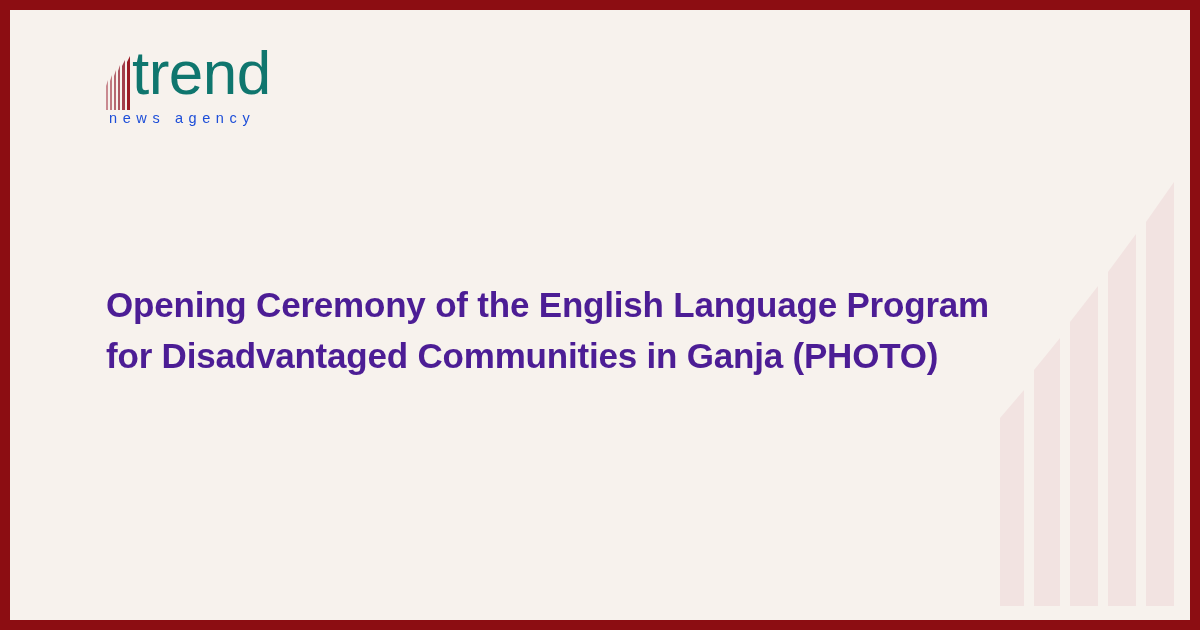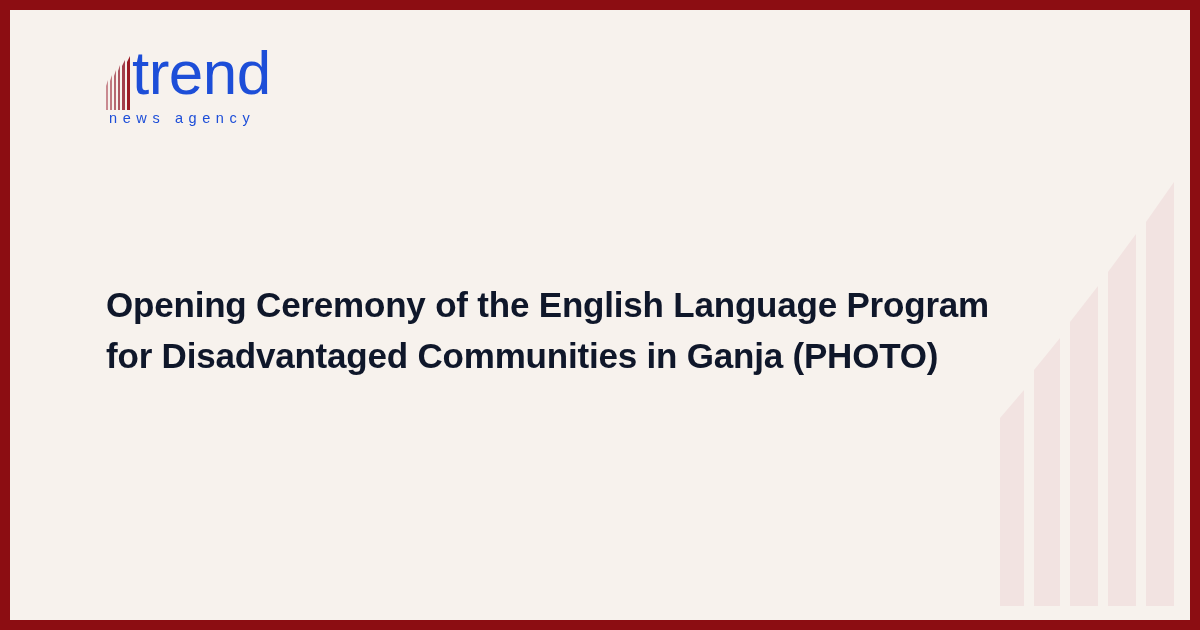--- a/index.html
+++ b/index.html
@@ -69,21 +69,21 @@
     position: absolute;
     bottom: 0;
   }
   .logo-word {
     position: absolute;
     left: 26px;
     top: -10px;
     font-size: 62px;
     line-height: 1;
     letter-spacing: -0.5px;
-    color: #1d4ed8;
+    color: #0f766e;
     font-family: "Liberation Sans", sans-serif;
     font-weight: 400;
   }
   .logo-sub {
     position: absolute;
     left: 3px;
     top: 58px;
     font-size: 14.5px;
     letter-spacing: 5.6px;
     color: #1d4ed8;
@@ -94,21 +94,21 @@
 
   
   .headline {
     position: absolute;
     left: 96px;
     top: 270px;
     width: 960px;
     font-size: 35px;
     line-height: 1.45;
     font-weight: 700;
-    color: #0f172a;
+    color: #4c1d95;
     font-family: "Liberation Sans", sans-serif;
     letter-spacing: -0.2px;
     white-space: pre-line;
   }
 </style>
 </head>
 <body>
 
 <div class="card">
   <div class="canvas">

